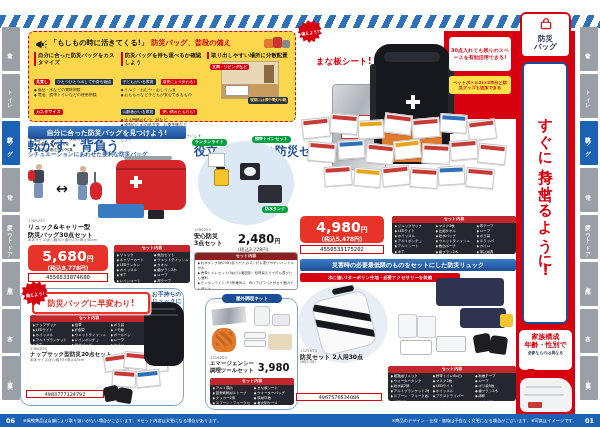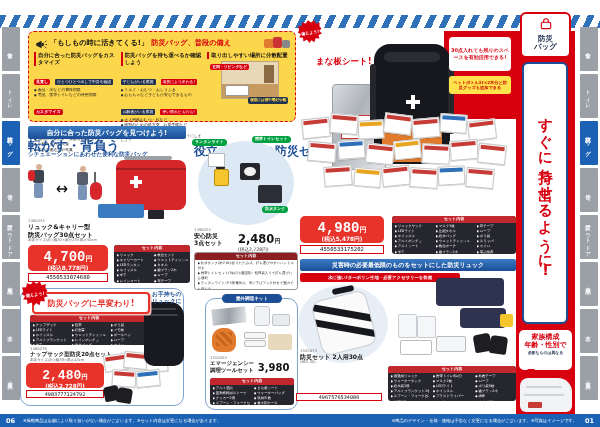--- a/index.html
+++ b/index.html
@@ -46,21 +46,21 @@
   .room .door{position:absolute;right:4px;top:3px;width:10px;height:18px;background:#8a6a43;}
   .tag-red{position:absolute;background:#d7000f;color:#fff;font-size:3.8px;font-weight:bold;padding:1px 2px;border-radius:2px;line-height:1.2;}
   .tag-dark{position:absolute;background:#23324f;color:#ffe34d;font-size:3.6px;font-weight:bold;padding:1px 2px;border-radius:2px;line-height:1.2;}
 
   
   .bluebar{background:linear-gradient(#3b7cc4,#1b4e96);color:#fff;font-weight:bold;display:flex;align-items:center;justify-content:center;border-radius:2px;}
   .bluehead{color:#1b4e96;font-weight:bold;}
 
   
   .pricebox{position:absolute;background:#e8332a;border-radius:5px;color:#fff;text-align:center;box-sizing:border-box;padding-top:1px;}
-  .pricebox .big{font-weight:bold;line-height:1;font-family:Liberation Mono, monospace;}
+  .pricebox .big{font-weight:bold;line-height:1;}
   .pricebox .yen{font-weight:bold;}
   .pricebox .tax{font-weight:bold;line-height:1.1;}
   .barcode{position:absolute;background:#fff;border:1px solid #d7000f;color:#111;
            font-family:"DejaVu Sans Mono",monospace;text-align:center;box-sizing:border-box;}
 
   
   .setbox{position:absolute;background:#26262e;border-radius:3px;overflow:hidden;box-sizing:border-box;}
   .setbox .sb-h{background:#c1272d;color:#fff;font-size:4px;font-weight:bold;text-align:center;line-height:6.5px;height:6.5px;}
   .setbox .sb-b{padding:1.5px 2.5px;column-gap:4px;}
   .setbox .li{display:block;color:#fff;font-size:3.4px;line-height:1.5;white-space:nowrap;overflow:hidden;}
@@ -239,21 +239,21 @@
     <span class="abs" style="left:120px;top:50px;width:16px;height:9px;background:#22252b;border-radius:1px;"></span>
   </div>
 
   <div class="abs" style="left:28px;top:219px;">
     <div class="code">1466235</div>
     <div class="pname" style="font-size:6.2px;">リュック&amp;キャリー型</div>
     <div class="pname" style="font-size:6.2px;">防災バッグ30点セット</div>
     <div class="pnote">本体サイズ(約):幅32×奥行23×高さ50cm</div>
   </div>
   <div class="pricebox" style="left:28px;top:245px;width:80px;height:26px;">
-    <span class="big" style="font-size:14px;">4,700</span><span class="yen" style="font-size:7px;">円</span>
+    <span class="big" style="font-size:14px;">5,680</span><span class="yen" style="font-size:7px;">円</span>
     <div class="tax" style="font-size:5.8px;">(税込8,778円)</div>
   </div>
   <div class="barcode" style="left:28px;top:273px;width:80px;height:9px;font-size:5.6px;line-height:7.5px;">4550533074680</div>
   <div class="setbox" style="left:114px;top:245px;width:76px;height:38px;">
     <div class="sb-h">セット内容</div>
     <div class="sb-b" style="column-count:2;">
         <span class="li">リュック</span>
         <span class="li">キャリーカート</span>
         <span class="li">LEDランタン</span>
         <span class="li">ホイッスル</span>
@@ -326,24 +326,20 @@
         <span class="li">メモ帳</span>
         <span class="li">ボールペン</span>
         <span class="li">ロープ</span>
         <span class="li">カイロ</span>
       </div>
   </div>
   <div class="abs" style="left:30px;top:347px;">
     <div class="code">1466276</div>
     <div class="pname" style="font-size:5.6px;">ナップサック型防災20点セット</div>
     <div class="pnote">本体サイズ(約):幅33×高さ43cm</div>
-  </div>
-  <div class="pricebox" style="left:26px;top:363px;width:78px;height:25px;">
-    <span class="big" style="font-size:13px;">2,480</span><span class="yen" style="font-size:6.5px;">円</span>
-    <div class="tax" style="font-size:5.6px;">(税込2,728円)</div>
   </div>
   <div class="barcode" style="left:26px;top:390px;width:78px;height:8px;font-size:5.2px;line-height:6.5px;">4983777124792</div>
 
   <div class="abs" style="left:144px;top:302px;width:40px;height:64px;background:#191a20;border-radius:6px 14px 10px 10px;z-index:4;">
     <span class="abs" style="left:6px;top:6px;width:26px;height:2px;background:#3c3f49;border-radius:1px;"></span>
     <span class="abs" style="left:4px;top:12px;width:30px;height:2px;background:#3c3f49;border-radius:1px;"></span>
   </div>
   <div class="abs" style="left:104px;top:352px;width:80px;height:52px;z-index:3;">
     <span class="pk" style="left:0px;top:2px;width:22px;height:15px;transform:rotate(-8deg);"></span>
     <span class="pk" style="left:20px;top:0px;width:22px;height:15px;transform:rotate(6deg);"></span>

